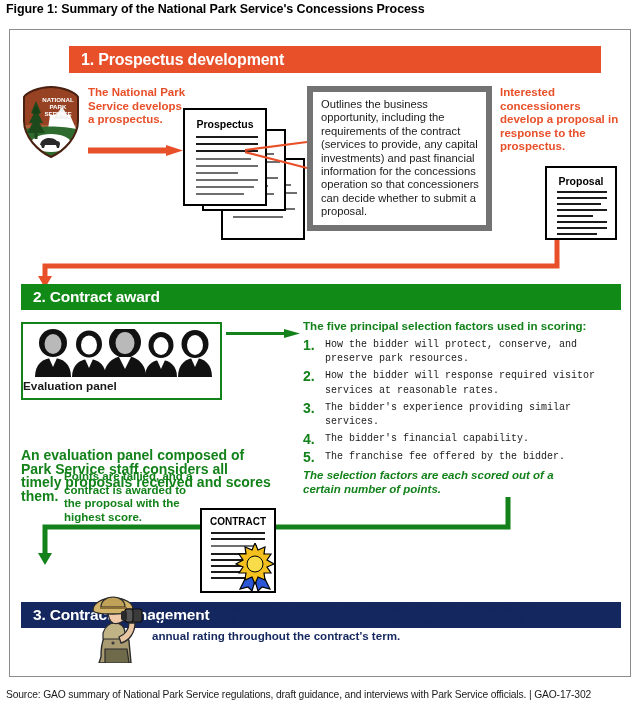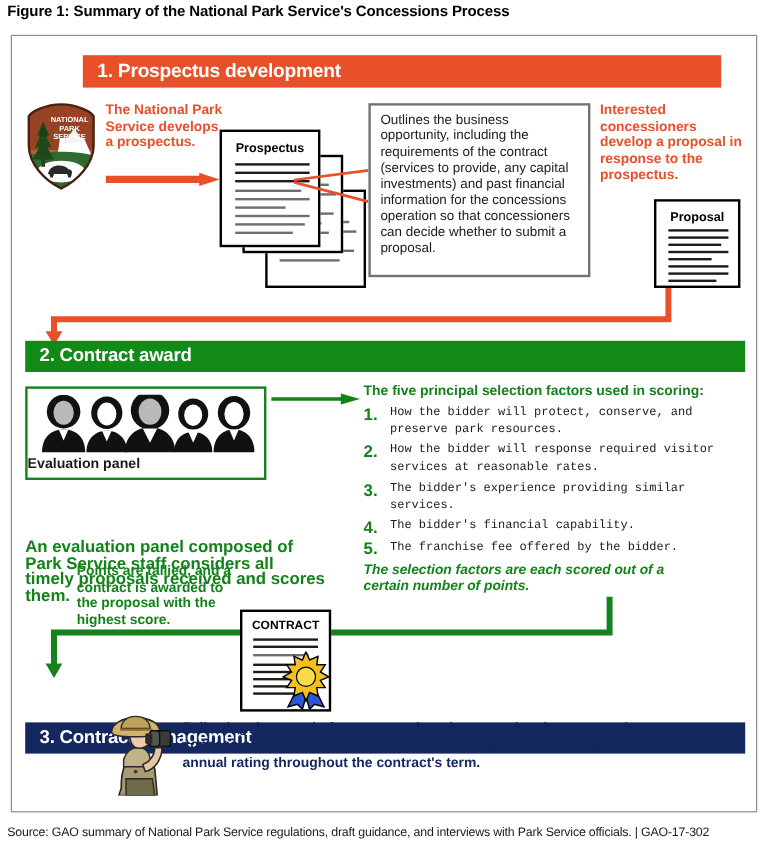--- a/index.html
+++ b/index.html
@@ -107,21 +107,21 @@
     font-size: 10.5px;
     font-weight: bold;
     color: #000;
     text-align: center;
     width: 100%;
   }
   #callout-box {
     position: absolute;
     left: 307px; top: 86px;
     width: 185px; height: 145px;
-    border: 2px solid #737373;
+    border: 6px solid #737373;
     box-sizing: border-box;
     background: #ffffff;
     padding: 6px 7px 0 8px;
     font-size: 11.2px;
     line-height: 13.4px;
     color: #1a1a1a;
   }
   #callout-leader {
     position: absolute;
     left: 245px; top: 140px;

